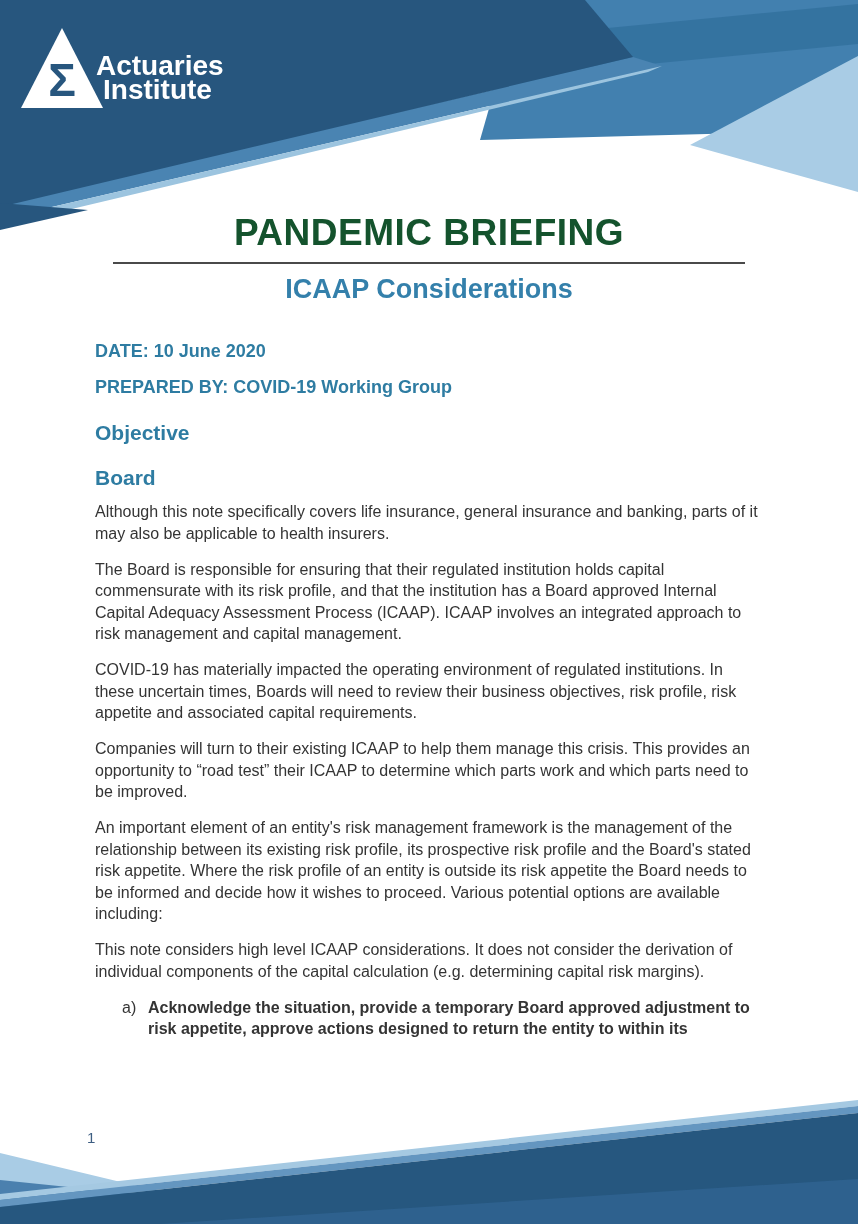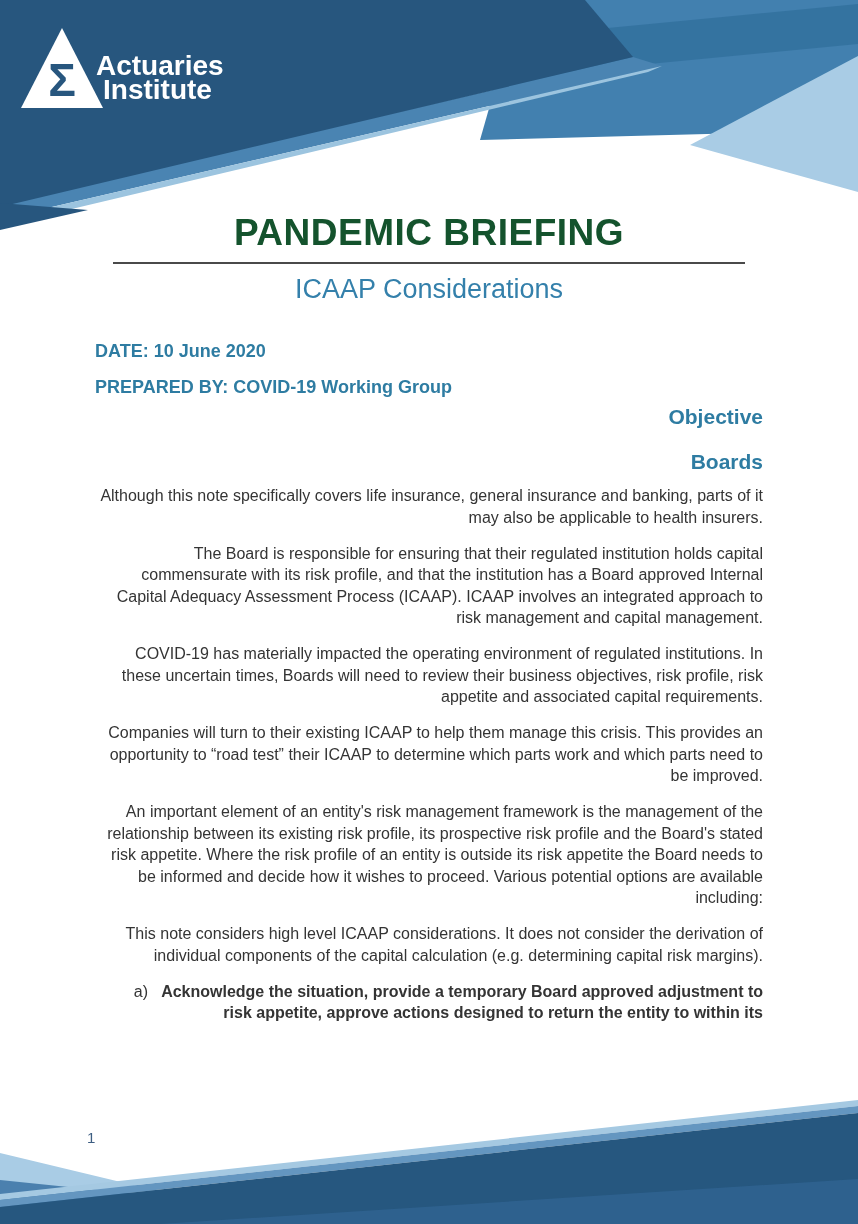--- a/index.html
+++ b/index.html
@@ -24,36 +24,36 @@
     font-size:37px;font-weight:bold;letter-spacing:0.5px;
     color:#14532d;
   }
   .title-divider{
     width:632px;height:0;
     border-top:2px solid #4a4a4a;
     margin:8px auto 0 auto;
   }
   .doc-subtitle{
     margin:10px 0 0 0;
-    font-size:27px;font-weight:normal;
+    font-size:27px;font-weight:bold;
     color:#3480AB;
   }
 
   .meta-block{
     position:absolute;top:341px;left:95px;
   }
   .meta-line{
     font-size:18px;font-weight:bold;color:#2E7CA2;
     margin:0 0 15px 0;
   }
 
   .content{
-    position:absolute;top:406px;left:95px;width:668px;
+    position:absolute;top:422px;left:95px;width:668px;
     color:#343434;
-    font-size:16px;line-height:21.5px;text-align:right;
+    font-size:16px;line-height:21.5px;
   }
   .section-heading{
     font-size:21px;font-weight:bold;color:#2E7CA2;
     margin:0 0 13px 0;
   }
   .section-heading.scope{margin-top:23px;}
   .content p{margin:0 0 14.5px 0;}
   .alpha-list{margin:4px 0 0 0;padding:0;}
   .alpha-item{
     display:flex;
@@ -103,21 +103,21 @@
 
   <div class="meta-block">
     <div class="meta-line">DATE: 10 June 2020</div>
     <div class="meta-line">PREPARED BY: COVID-19 Working Group</div>
   </div>
 
   <div class="content">
 
     <div class="section-heading">Objective</div>
 
-    <div class="section-heading scope">Boards</div>
+    <div class="section-heading scope">Board</div>
     <p>Although this note specifically covers life insurance, general insurance and banking, parts of it may also be applicable to health insurers.</p>
     <p>The Board is responsible for ensuring that their regulated institution holds capital commensurate with its risk profile, and that the institution has a Board approved Internal Capital Adequacy Assessment Process (ICAAP). ICAAP involves an integrated approach to risk management and capital management.</p>
     <p>COVID-19 has materially impacted the operating environment of regulated institutions. In these uncertain times, Boards will need to review their business objectives, risk profile, risk appetite and associated capital requirements.</p>
     <p>Companies will turn to their existing ICAAP to help them manage this crisis. This provides an opportunity to “road test” their ICAAP to determine which parts work and which parts need to be improved.</p>
     <p>An important element of an entity's risk management framework is the management of the relationship between its existing risk profile, its prospective risk profile and the Board's stated risk appetite. Where the risk profile of an entity is outside its risk appetite the Board needs to be informed and decide how it wishes to proceed. Various potential options are available including:</p>
     <p>This note considers high level ICAAP considerations. It does not consider the derivation of individual components of the capital calculation (e.g. determining capital risk margins).</p>
 
     <div class="alpha-list">
       <div class="alpha-item">
         <span class="alpha-marker">a)</span>

